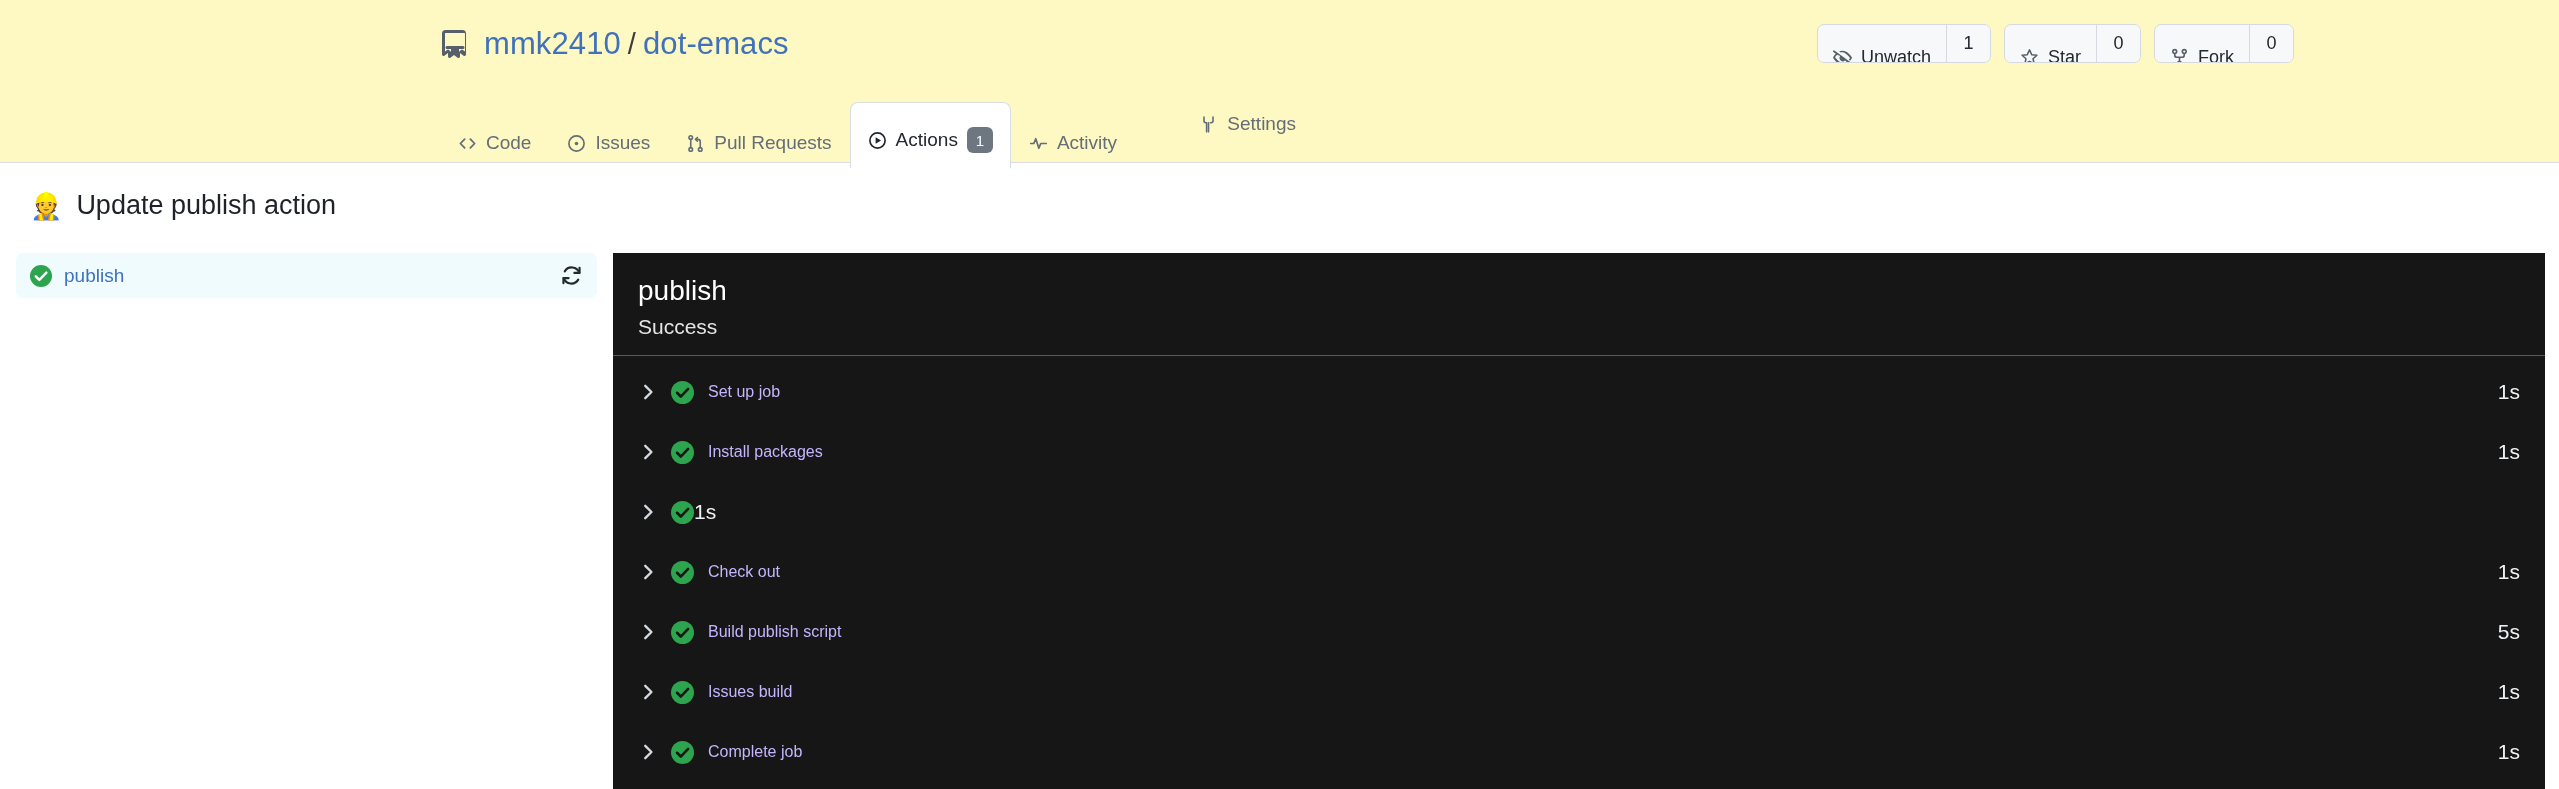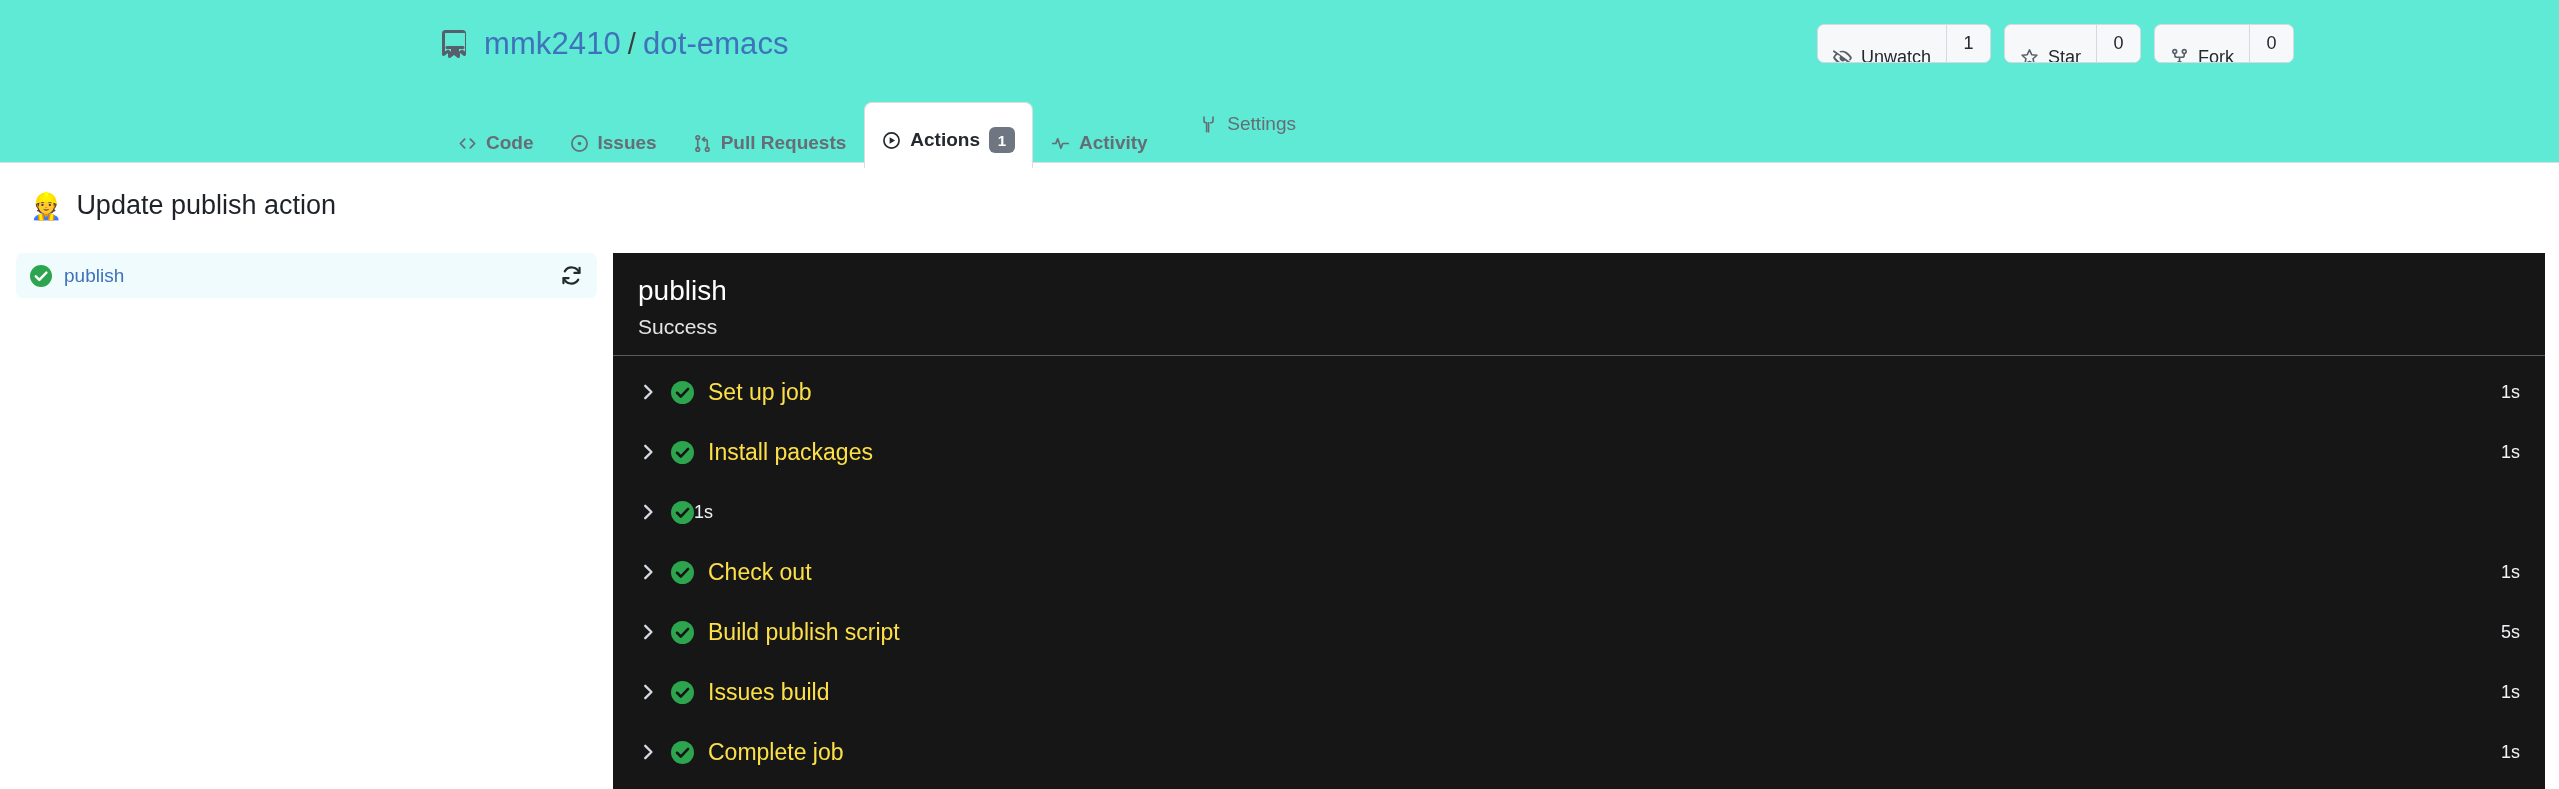--- a/index.html
+++ b/index.html
@@ -7,21 +7,21 @@
     width: 2559px; height: 789px;
     background: #ffffff;
     font-family: "Liberation Sans", sans-serif;
     overflow: hidden;
   }
 
   
   .repo-header {
     position: absolute; left: 0; top: 0;
     width: 2559px; height: 163px;
-    background: #5eead4;
+    background: #fef9c3;
     border-bottom: 1px solid #d8dee4;
   }
   .repo-title {
     position: absolute; left: 438px; top: 27px;
     display: flex; align-items: center; gap: 14px;
   }
   .repo-icon { width: 32px; height: 32px; color: #57606a; display:block; }
   .repo-name-wrap {
     font-size: 31px; line-height: 1.1; letter-spacing: .1px;
     display: flex; align-items: baseline; gap: 7px;
@@ -49,21 +49,21 @@
     display: flex; align-items: center; justify-content: center;
     min-width: 44px; padding: 0 13px;
     border-left: 1px solid #d4dae0;
     font-size: 18px; color: #24292f; background: #f6f8fa;
   }
   .btn-main svg { width: 19px; height: 19px; color: #57606a; display: block; }
 
   
   .nav-tabs {
     position: absolute; left: 440px; top: 102px;
-    display: flex; align-items: flex-end; gap: 0; font-weight: bold;
+    display: flex; align-items: flex-end; gap: 0;
   }
   .nav-tab {
     display: flex; align-items: center; gap: 9px;
     padding: 11px 17px 13px 17px;
     font-size: 19px; color: #656d76;
     border: 1px solid transparent;
     border-bottom: none;
     border-radius: 8px 8px 0 0;
     position: relative;
     white-space: nowrap;
@@ -135,24 +135,24 @@
     display: flex; align-items: center;
     height: 60px;
     padding: 0 25px 0 24px;
   }
   .step-chevron {
     width: 22px; height: 22px; color: #d5dae0; display: block;
     flex: 0 0 auto; margin-right: 12px;
   }
   .step-status { width: 23px; height: 23px; display: block; flex: 0 0 auto; }
   .step-name {
-    font-size: 23px; color: #fde047; margin-left: 14px;
+    font-size: 16px; color: #c4b5fd; margin-left: 14px;
     flex: 1; white-space: nowrap;
   }
-  .step-duration { font-size: 18px; color: #f0f3f6; }
+  .step-duration { font-size: 21px; color: #f0f3f6; }
 </style>
 </head>
 <body>
 
 <div class="repo-header">
 
   <div class="repo-title">
     <span>
       <svg class="repo-icon" viewBox="0 0 16 16" fill="currentColor" aria-hidden="true">
         <path d="M2 2.75A1.75 1.75 0 0 1 3.75 1h8.5A1.75 1.75 0 0 1 14 2.75v10.5a.75.75 0 0 1-1.2.6L11 12.5v1.75a.75.75 0 0 1-1.2.6L8 13.5l-1.8 1.35a.75.75 0 0 1-1.2-.6V12.5l-1.8 1.35A.75.75 0 0 1 2 13.25Zm1.75-.25a.25.25 0 0 0-.25.25v9l1.05-.79a.75.75 0 0 1 .9 0L6.5 11.9V10.5h-2a.75.75 0 0 1 0-1.5h8a.75.75 0 0 1 0 1.5h-2v1.4l1.05-.94a.75.75 0 0 1 .9 0l1.05.79v-9a.25.25 0 0 0-.25-.25Z"></path>

